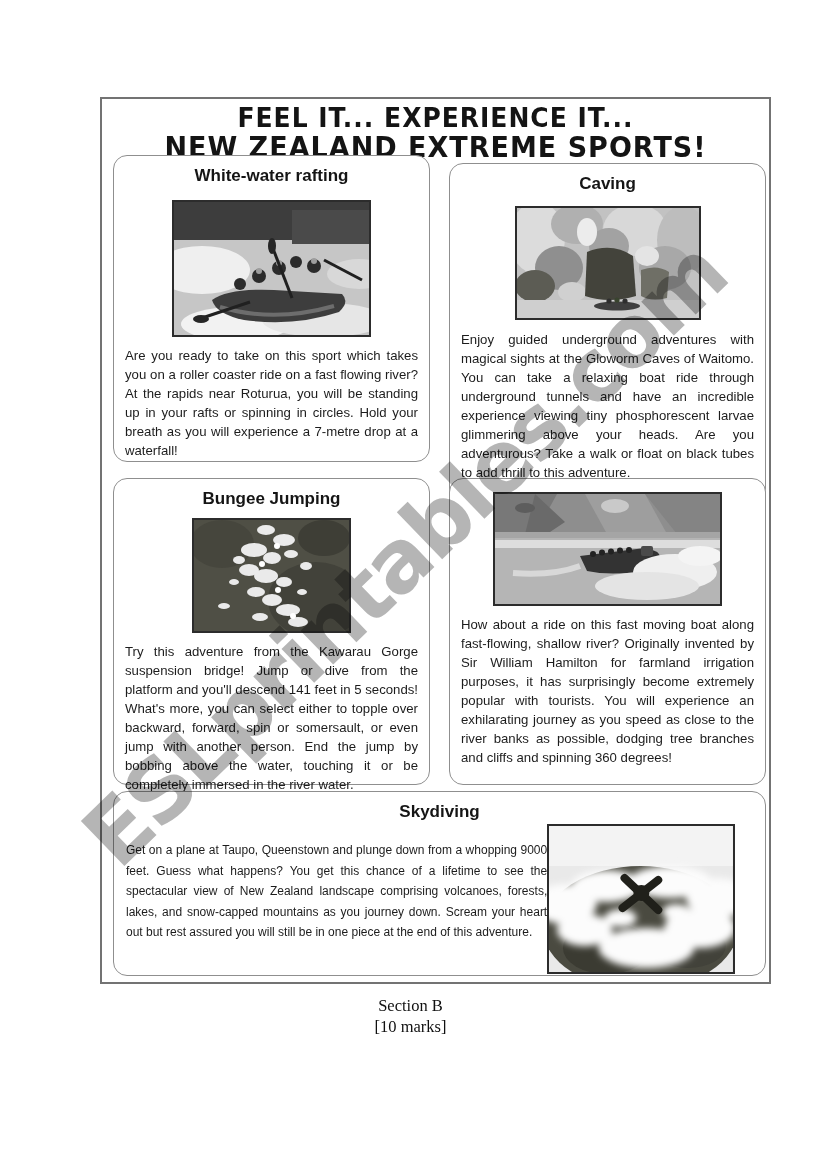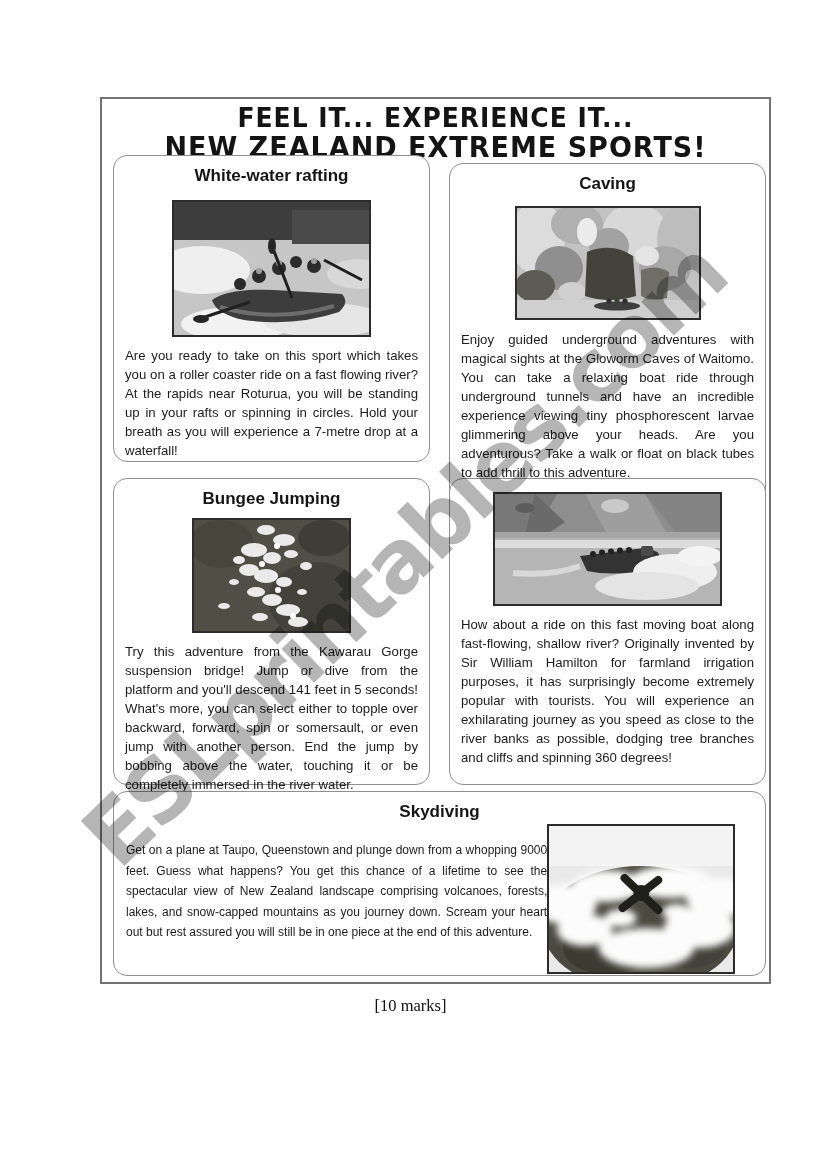--- a/index.html
+++ b/index.html
@@ -209,16 +209,17 @@
           </svg>
         </div>
       </div>
     </section>
 
   </div>
 
   <div class="watermark">ESLprintables.com</div>
 
   <div class="footer">
+    <div>Section B</div>
     <div>[10 marks]</div>
   </div>
 
 </div>
 
 </body></html>

